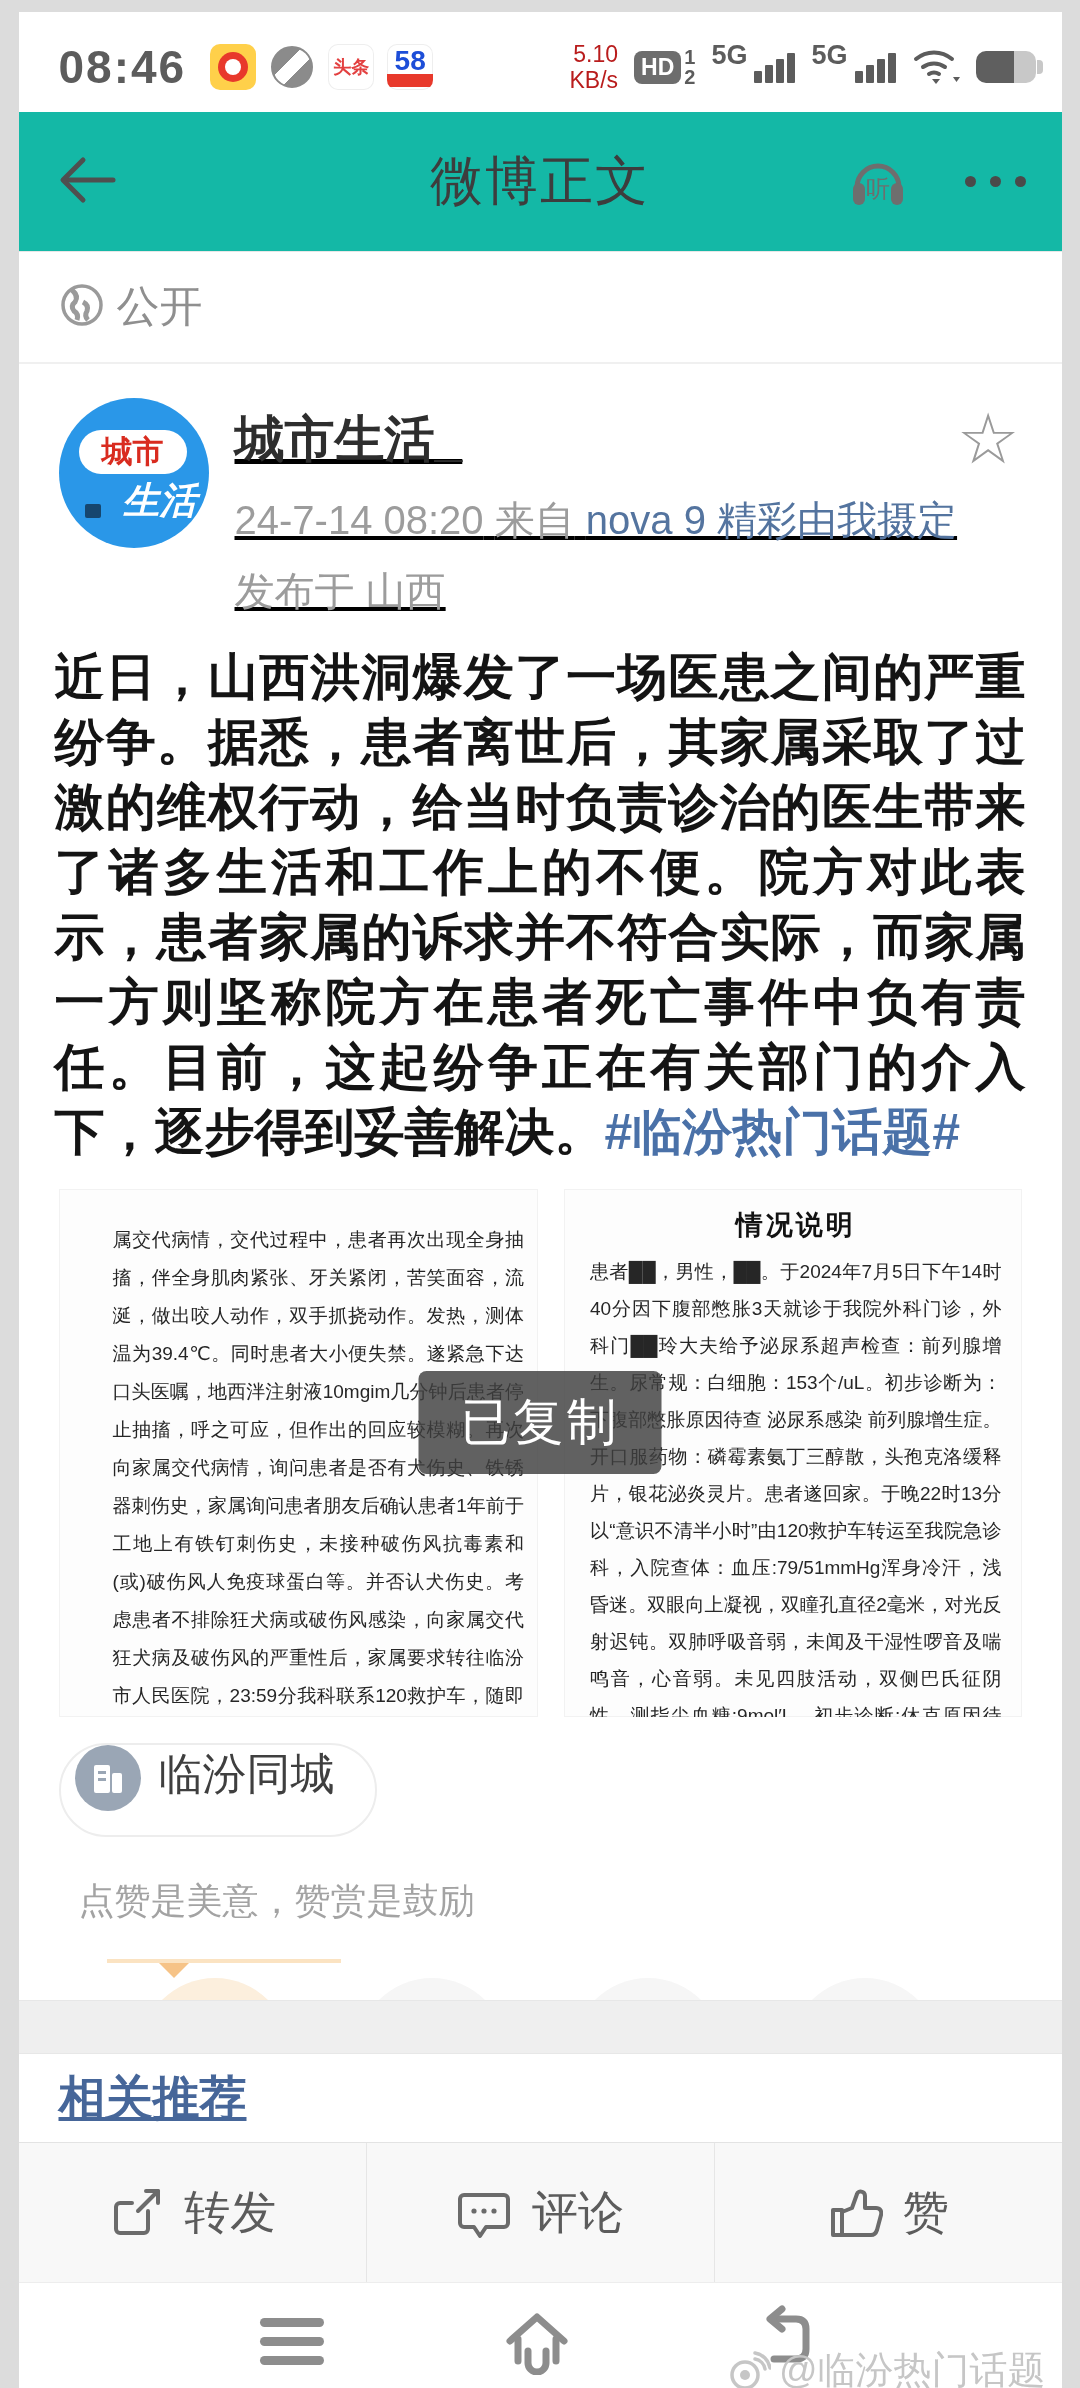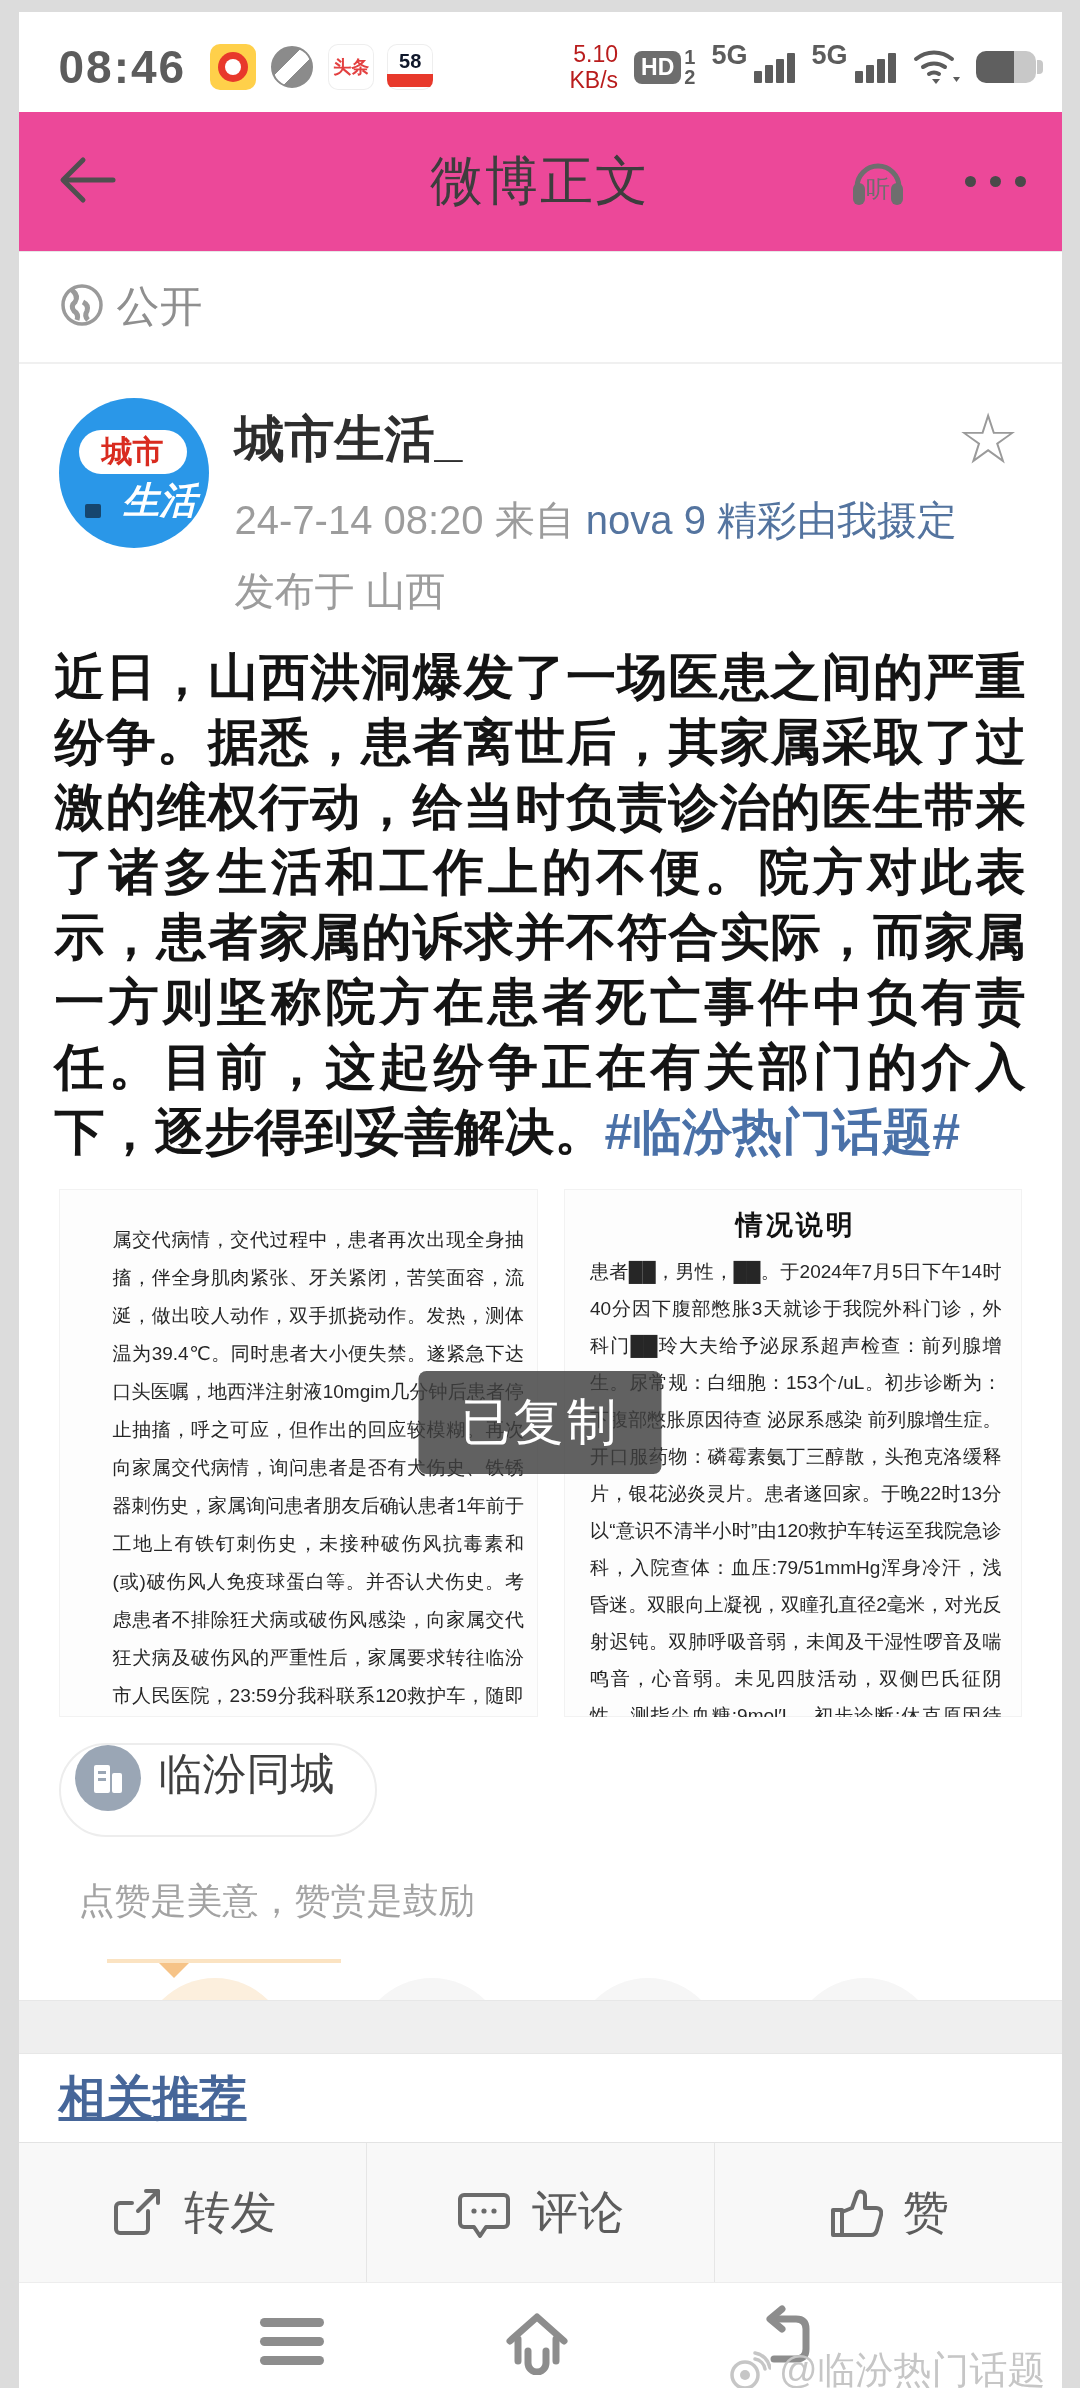--- a/index.html
+++ b/index.html
@@ -13,46 +13,46 @@
   .sb-icons { display:flex; gap:13px; margin-left:24px; align-items:center; }
   .sb-app { width:46px; height:46px; border-radius:10px; display:flex; align-items:center; justify-content:center; overflow:hidden; }
   .app-weibo { background:#ffd04a; }
   .app-weibo .eye { width:30px; height:30px; border-radius:50%; background:#e8392b; position:relative; }
   .app-weibo .eye::after { content:""; position:absolute; left:7px; top:7px; width:16px; height:16px; border-radius:50%; background:#fff; }
   .app-sphere { background:transparent; }
   .app-sphere .ball { width:42px; height:42px; border-radius:50%; background:linear-gradient(135deg,#8b8b8b 38%,#ffffff 38%,#ffffff 62%,#8b8b8b 62%); border:2px solid #8b8b8b; }
   .app-toutiao { background:#fff; box-shadow:0 0 0 1px #eee inset; }
   .app-toutiao span { color:#e34040; font-size:18px; font-weight:800; }
   .app-58 { background:#fff; box-shadow:0 0 0 1px #eee inset; flex-direction:column; }
-  .app-58 .n58 { color:#0f172a; font-size:20px; font-weight:800; line-height:26px; }
+  .app-58 .n58 { color:#1d4ed8; font-size:28px; font-weight:800; line-height:26px; }
   .app-58 .ribbon { width:100%; height:13px; background:#e8392b; }
   .sb-right { margin-left:auto; display:flex; align-items:center; gap:16px; }
   .speed { font-size:23px; color:#b91c1c; line-height:26px; text-align:right; white-space:pre-line; }
   .hd { display:flex; align-items:center; }
   .hd-box { background:#6d6d6d; color:#fff; font-size:23px; font-weight:800; padding:3px 7px; border-radius:8px; }
   .hd-nums { display:flex; flex-direction:column; font-size:20px; color:#5c5c5c; line-height:20px; margin-left:3px; font-weight:600; }
   .sig { display:flex; align-items:flex-end; gap:3px; }
   .sig-label { font-size:27px; color:#5c5c5c; font-weight:700; margin-right:4px; position:relative; top:-12px; }
   .bar { width:8px; background:#5c5c5c; border-radius:1px; display:inline-block; }
   .batt { width:60px; height:32px; border-radius:10px; background:linear-gradient(to right,#5f5f5f 0 64%,#c8c8c8 64%); position:relative; }
   .batt::after { content:""; position:absolute; right:-7px; top:9px; width:6px; height:14px; background:#c8c8c8; border-radius:0 4px 4px 0; }
 
   
-  .navbar { height:140px; background:#ec4899; border-bottom:1px solid #e7e7e7; display:flex; align-items:center; padding:0 36px; position:relative; }
+  .navbar { height:140px; background:#14b8a6; border-bottom:1px solid #e7e7e7; display:flex; align-items:center; padding:0 36px; position:relative; }
   .nav-title { position:absolute; left:0; right:0; text-align:center; font-size:53px; color:#3d3d3d; font-weight:500; letter-spacing:2px; }
   .nav-right { margin-left:auto; display:flex; align-items:center; gap:52px; z-index:2; }
   .dots { display:flex; gap:14px; }
   .dots i { width:11px; height:11px; border-radius:50%; background:#4a4a4a; }
 
   
   .vis-row { height:112px; display:flex; align-items:center; padding:0 40px; border-bottom:2px solid #f0f0f0; background:#fff; }
   .vis-label { font-size:43px; color:#8f8f8f; margin-left:12px; }
 
   
-  .post-header { position:relative; padding:34px 40px 0; display:flex; }
+  .post-header { position:relative; padding:34px 40px 0; display:flex;text-decoration:underline; }
   .avatar { width:150px; height:150px; border-radius:50%; background:#2a97e8; position:relative; flex:0 0 auto; overflow:hidden; }
   .av-pill { position:absolute; top:32px; left:20px; width:108px; height:44px; background:#fff; border-radius:22px; display:flex; align-items:center; justify-content:center; }
   .av-pill span { color:#d92b1f; font-size:31px; font-weight:800; }
   .av-life { position:absolute; bottom:22px; right:12px; color:#fff; font-size:37px; font-weight:800; font-style:italic; }
   .av-cam { position:absolute; bottom:30px; left:26px; width:16px; height:14px; background:#16466e; border-radius:2px; }
   .author-block { margin-left:26px; padding-top:8px; }
   .author { font-size:50px; color:#2e2e2e; font-weight:600; }
   .meta { margin-top:20px; font-size:40px; color:#9c9c9c; }
   .meta .link { color:#54749f; }
   .loc { margin-top:16px; font-size:40px; color:#9c9c9c; }

